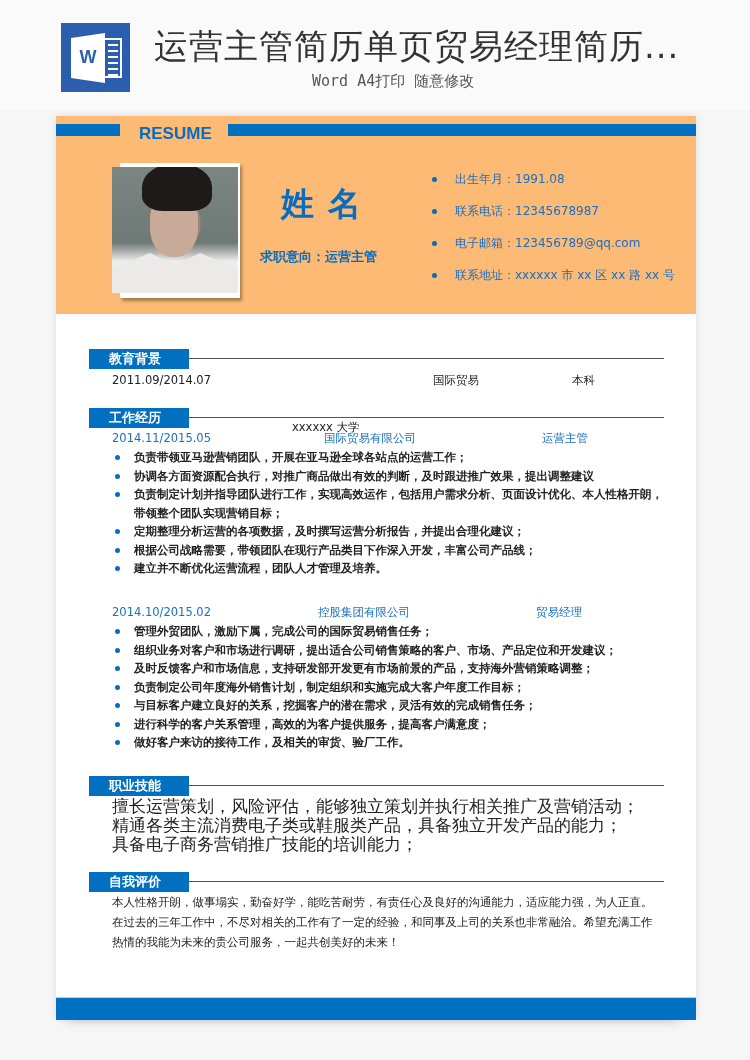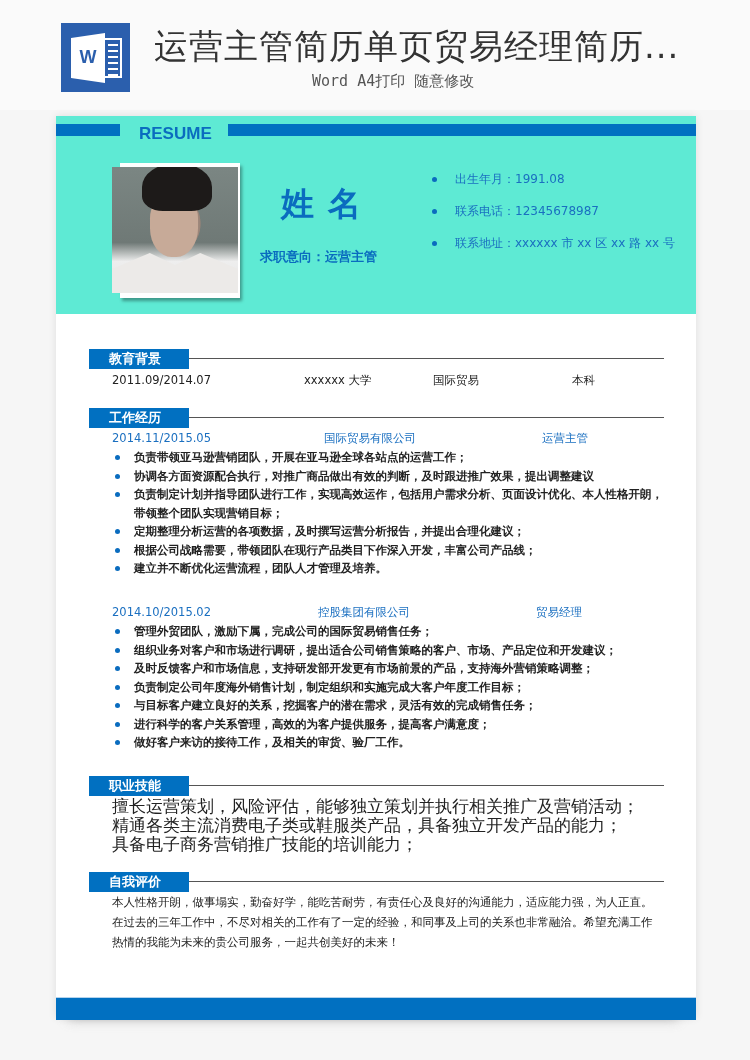--- a/index.html
+++ b/index.html
@@ -12,21 +12,21 @@
   .word-icon .page { position: absolute; left: 10px; top: 10px; width: 34px; height: 50px; background: #fff; clip-path: polygon(0 10%, 100% 0, 100% 100%, 0 90%); }
   .word-icon .w { position: absolute; left: 13px; top: 24px; width: 28px; font: bold 18px "Liberation Sans", sans-serif; color: #2b5fad; text-align: center; }
   .word-icon .lines { position: absolute; left: 44px; top: 15px; width: 17px; height: 40px; border: 2px solid #fff; border-left: none; }
   .word-icon .lines i { display: block; height: 2px; background: #fff; margin: 4px 2px 0 3px; }
   .banner-title { position: absolute; left: 154px; top: 24px; font-size: 34px; color: #333; letter-spacing: 1px; white-space: nowrap; }
   .banner-sub { position: absolute; left: 312px; top: 72px; font: 15px "DejaVu Sans Mono", monospace; color: #555; white-space: nowrap; }
 
   
   .page-shadow { position: absolute; left: 68px; top: 1000px; width: 610px; height: 20px; background: #aaa; filter: blur(6px); opacity: .7; }
   .sheet { position: absolute; left: 56px; top: 116px; width: 640px; height: 902px; background: #fff; box-shadow: 0 0 8px rgba(0,0,0,.1); }
-  .header-band { position: absolute; left: 0; top: 0; width: 640px; height: 198px; background: #5eead4; }
+  .header-band { position: absolute; left: 0; top: 0; width: 640px; height: 198px; background: #fdba74; }
   .bar-left { position: absolute; left: 0; top: 8px; width: 64px; height: 12px; background: #0170c1; }
   .bar-right { position: absolute; left: 172px; top: 8px; width: 468px; height: 12px; background: #0170c1; }
   .resume-label { position: absolute; left: 83px; top: 8px; font: bold 17px "Liberation Sans", sans-serif; color: #0a6cbf; }
 
   .photo-back { position: absolute; left: 64px; top: 47px; width: 120px; height: 135px; background: #fff; box-shadow: 2px 3px 3px rgba(0,0,0,.35); }
   .photo { position: absolute; left: 56px; top: 51px; width: 126px; height: 126px; overflow: hidden;
            background: radial-gradient(ellipse 30% 40% at 55% 45%, #c9b0a0 0%, #9a8478 50%, transparent 52%),
                        linear-gradient(180deg, #7b8683 0%, #6f7976 60%, #eeeeee 75%, #e4e4e4 100%); }
   .photo .hair { position: absolute; left: 30px; top: -4px; width: 70px; height: 48px; background: #1d1a19; border-radius: 50% 50% 30% 30%; }
   .photo .face { position: absolute; left: 38px; top: 26px; width: 48px; height: 64px; background: #c7aa98; border-radius: 40% 40% 45% 45%; }
@@ -92,31 +92,32 @@
       <div class="face"></div>
       <div class="hair"></div>
     </div>
 
     <div class="name">姓名</div>
     <div class="intent">求职意向：运营主管</div>
 
     <ul class="info">
       <li>出生年月：1991.08</li>
       <li>联系电话：12345678987</li>
+      <li>电子邮箱：123456789@qq.com</li>
       <li>联系地址：xxxxxx 市 xx 区 xx 路 xx 号</li>
     </ul>
   </div>
 
   <div class="sec-head" style="top:233px;">
     <div class="tab">教育背景</div>
     <div class="line"></div>
   </div>
   <div class="row" style="top:257px; width:520px;">
     <span class="cell" style="left:0;">2011.09/2014.07</span>
-    <span class="cell" style="left:192px;">xxxxxx 大学</span>
+    <span class="cell" style="left:180px;margin-top:47px;">xxxxxx 大学</span>
     <span class="cell" style="left:321px;">国际贸易</span>
     <span class="cell" style="left:460px;">本科</span>
   </div>
 
   <div class="sec-head" style="top:292px;">
     <div class="tab">工作经历</div>
     <div class="line"></div>
   </div>
   <div class="row blue" style="top:315px; width:520px;">
     <span class="cell" style="left:0;">2014.11/2015.05</span>

